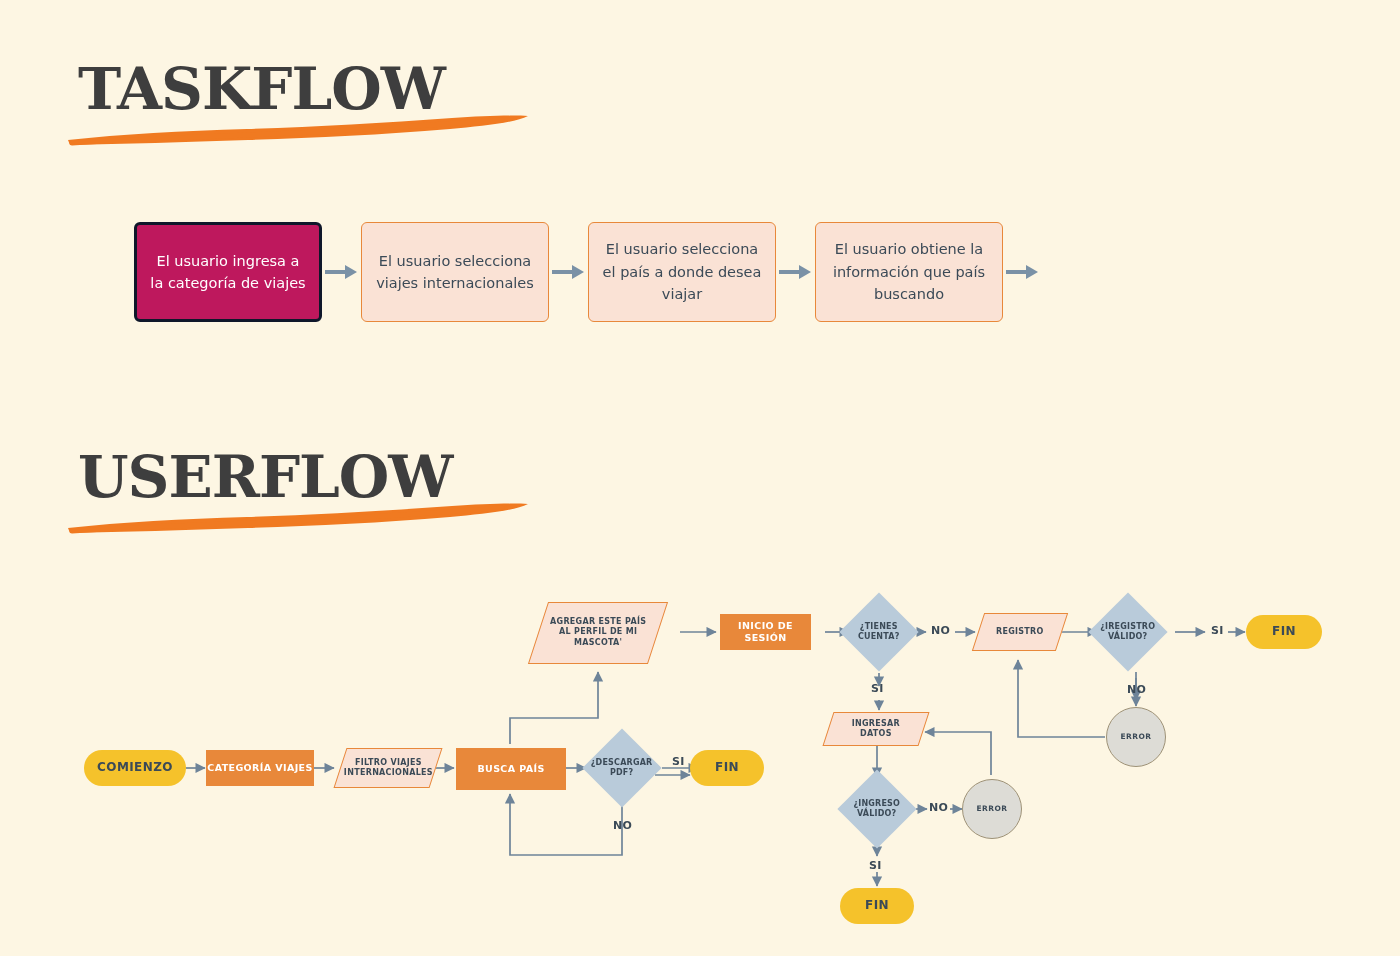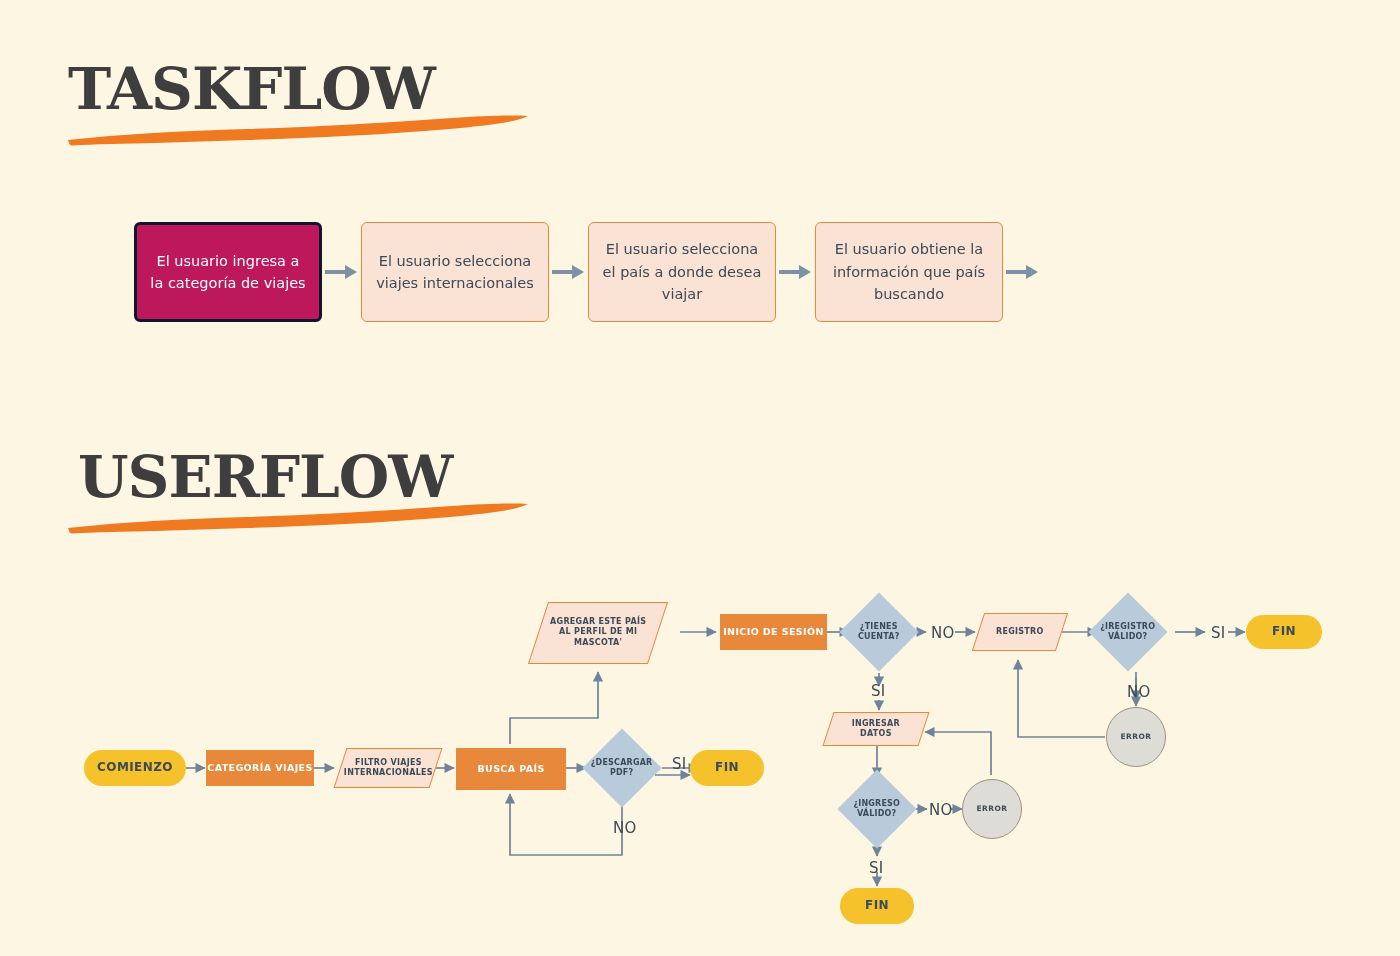--- a/index.html
+++ b/index.html
@@ -75,31 +75,31 @@
   }
   .n-diamond > span{display:block;transform:rotate(-45deg);width:84px;}
   .n-circle{
     background:#DDDCD6;color:#3B4A57;
     border:1.2px solid #9E9277;
     border-radius:50%;
     font-size:7.5px;font-weight:600;letter-spacing:.4px;
   }
   .edge-label{
     position:absolute;
-    font-size:15px;font-weight:400;color:#3B4A57;
+    font-size:11px;font-weight:700;color:#3B4A57;
     letter-spacing:.3px;
     white-space:nowrap;
   }
 </style>
 </head>
 <body>
 
 <div class="page">
 
-  <div class="section-title" style="left:68px;top:60px;">TASKFLOW</div>
+  <div class="section-title" style="left:78px;top:60px;">TASKFLOW</div>
   <svg class="underline-brush" style="left:62px;top:110px;" width="470" height="36" viewBox="0 0 470 36">
     <path d="M6 30 C 60 24, 120 21, 185 19 C 250 17, 320 13, 390 8 C 420 6, 450 5, 466 6
              C 452 13, 420 16, 388 19 C 318 25, 250 28, 186 30 C 122 32, 62 34, 8 35 Z" fill="#F07A21"></path>
     <path d="M10 33 C 70 29, 140 27, 210 24 C 290 21, 370 15, 440 10" stroke="#F07A21" stroke-width="5" fill="none" stroke-linecap="round"></path>
   </svg>
 
   <div class="tf-row">
 
     <div class="tf-box solid">
       <span>El usuario ingresa a la categoría de viajes</span>
@@ -223,21 +223,21 @@
   </div>
 
   <div class="node n-pill" style="left:690px;top:750px;width:74px;height:36px;">
     <span>FIN</span>
   </div>
 
   <div class="node n-para" style="left:538px;top:602px;width:120px;height:62px;">
     <span>AGREGAR ESTE PAÍS AL PERFIL DE MI MASCOTA'</span>
   </div>
 
-  <div class="node n-rect" style="left:720px;top:614px;width:107px;height:36px;">
+  <div class="node n-rect" style="left:720px;top:614px;width:91px;height:36px;">
     <span>INICIO DE SESIÓN</span>
   </div>
 
   <div class="node n-diamond" style="left:851px;top:604px;width:56px;height:56px;">
     <span>¿TIENES CUENTA?</span>
   </div>
 
   <div class="node n-para" style="left:978px;top:613px;width:84px;height:38px;">
     <span>REGISTRO</span>
   </div>

